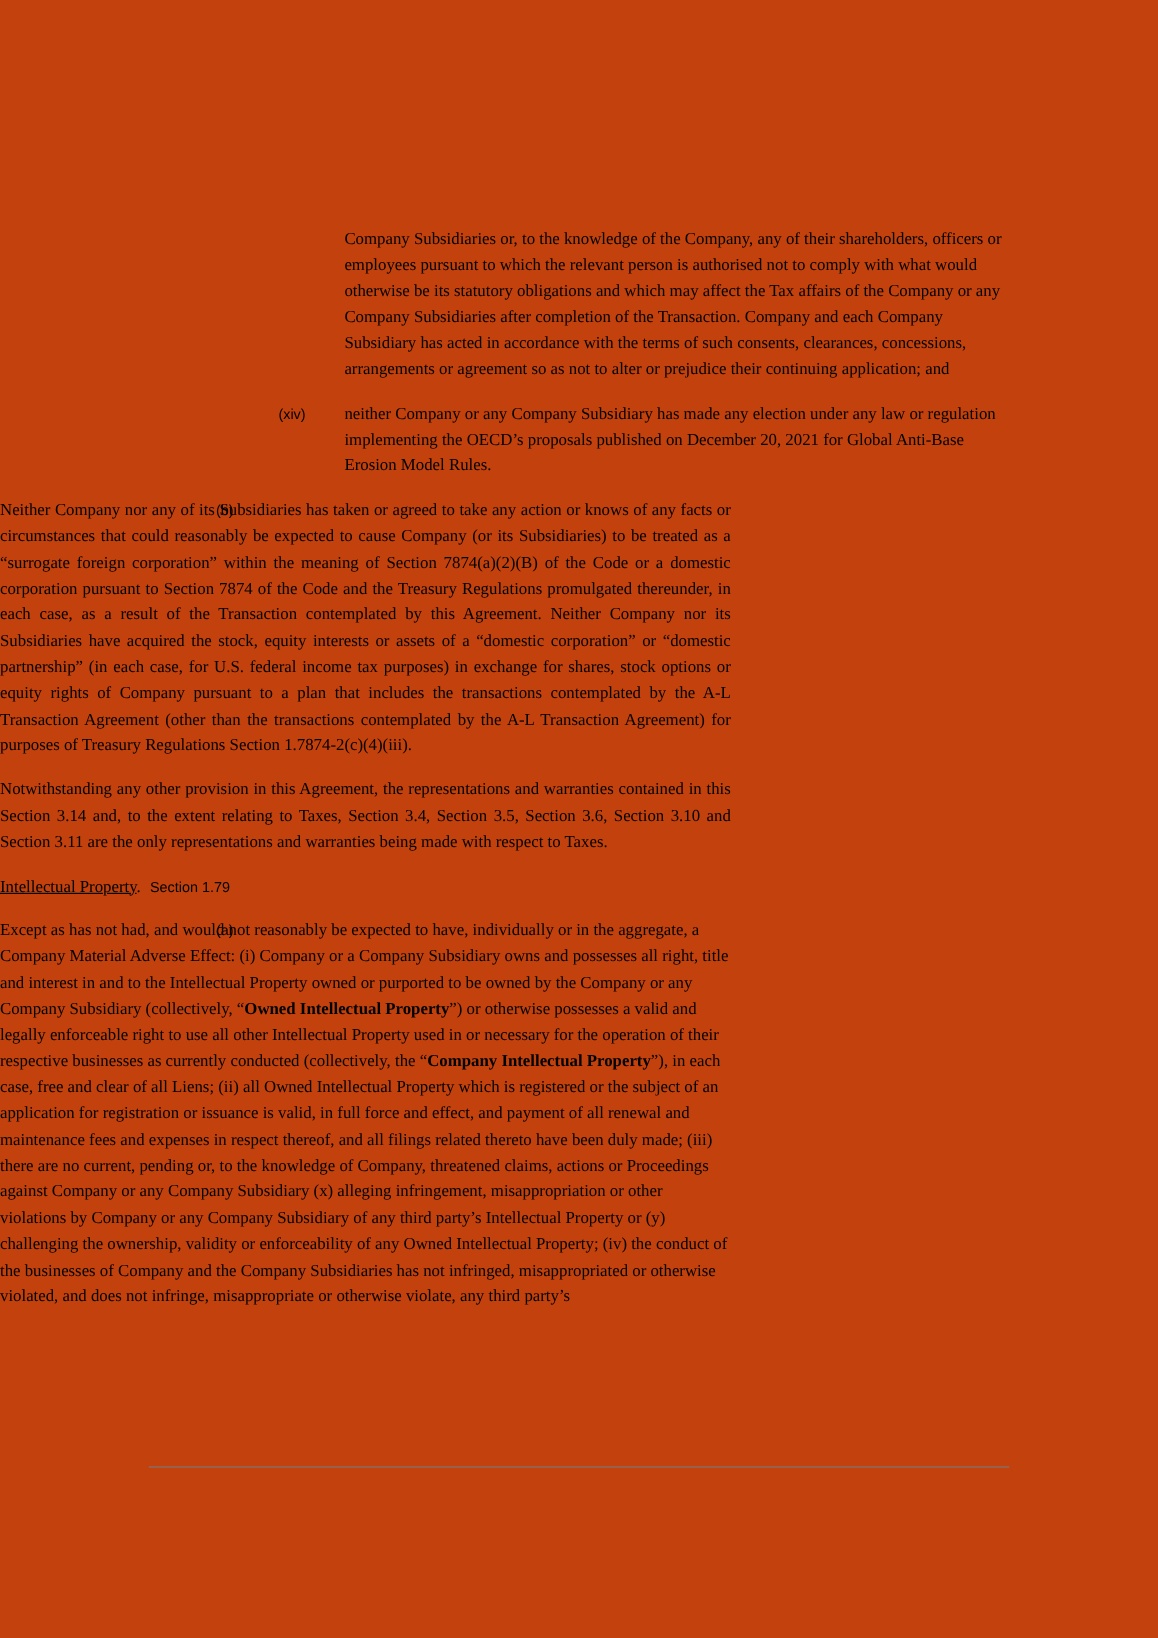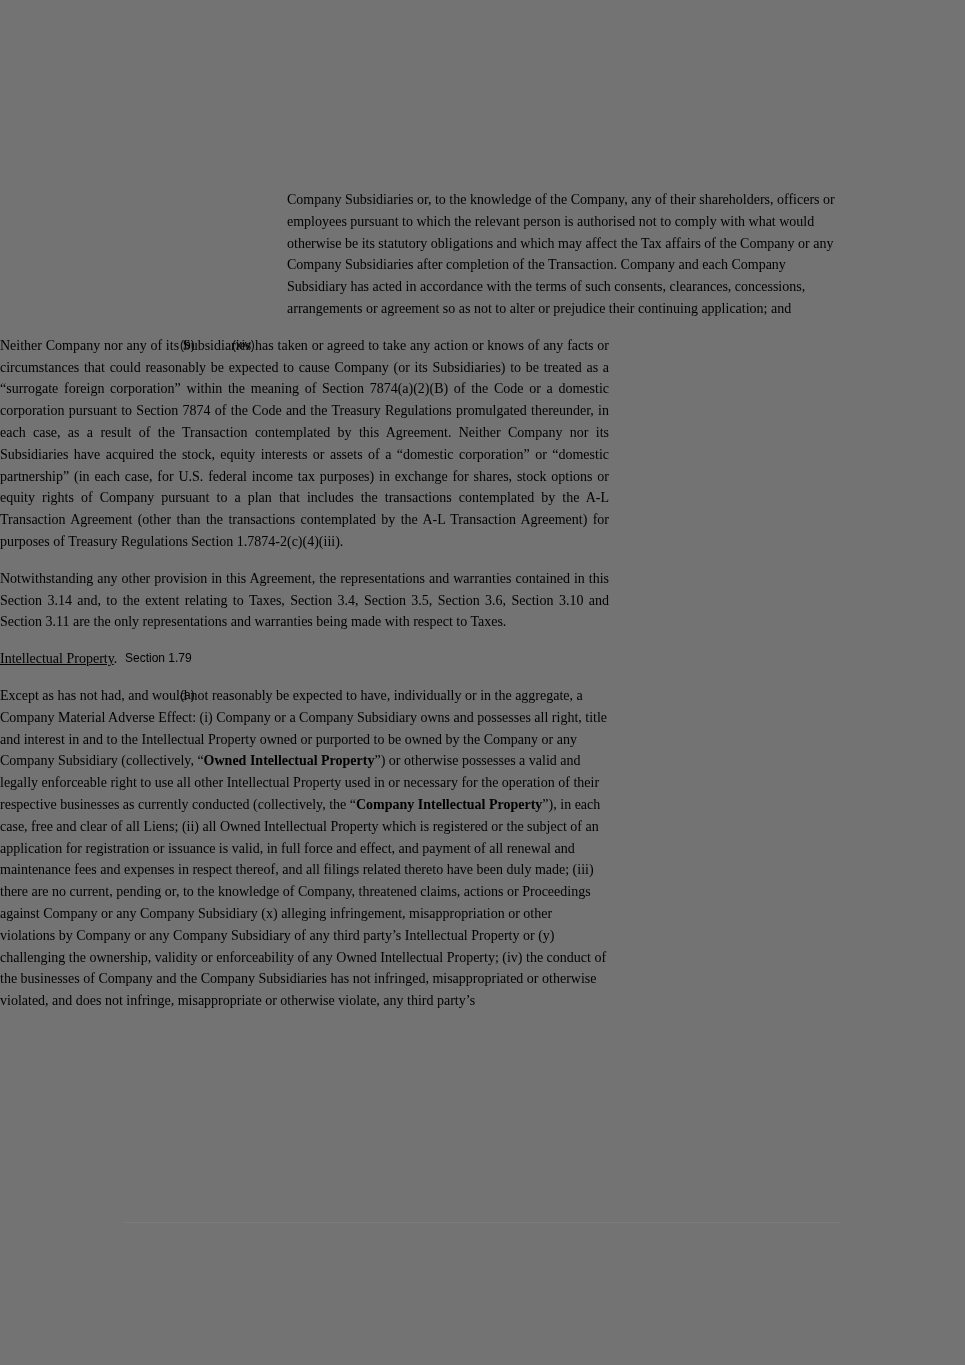--- a/index.html
+++ b/index.html
@@ -4,21 +4,21 @@
 <style>
   html, body {
     margin: 0;
     padding: 0;
     background: #ffffff;
   }
   .page {
     position: relative;
     width: 965px;
     height: 1365px;
-    background: #737373;
+    background: #c2410c;
     color: #000000;
     font-family: "Liberation Serif", serif;
     font-size: 14px;
     line-height: 21.8px;
     overflow: hidden;
   }
   .content {
     position: absolute;
     top: 189px;
     left: 0;
@@ -74,20 +74,21 @@
 
 <div class="page">
   <div class="content">
 
     <div class="para">
       <div class="body-l2">Company Subsidiaries or, to the knowledge of the Company, any of their shareholders, officers or employees pursuant to which the relevant person is authorised not to comply with what would otherwise be its statutory obligations and which may affect the Tax affairs of the Company or any Company Subsidiaries after completion of the Transaction. Company and each Company Subsidiary has acted in accordance with the terms of such consents, clearances, concessions, arrangements or agreement so as not to alter or prejudice their continuing application; and</div>
     </div>
 
     <div class="para">
       <span class="lbl lbl-xiv">(xiv)</span>
+      <div class="body-l2">neither Company or any Company Subsidiary has made any election under any law or regulation implementing the OECD’s proposals published on December 20, 2021 for Global Anti-Base Erosion Model Rules.</div>
     </div>
 
     <div class="para">
       <span class="lbl lbl-ab">(b)</span>
       <div class="body-l1 justify">Neither Company nor any of its Subsidiaries has taken or agreed to take any action or knows of any facts or circumstances that could reasonably be expected to cause Company (or its Subsidiaries) to be treated as a “surrogate foreign corporation” within the meaning of Section 7874(a)(2)(B) of the Code or a domestic corporation pursuant to Section 7874 of the Code and the Treasury Regulations promulgated thereunder, in each case, as a result of the Transaction contemplated by this Agreement. Neither Company nor its Subsidiaries have acquired the stock, equity interests or assets of a “domestic corporation” or “domestic partnership” (in each case, for U.S. federal income tax purposes) in exchange for shares, stock options or equity rights of Company pursuant to a plan that includes the transactions contemplated by the A-L Transaction Agreement (other than the transactions contemplated by the A-L Transaction Agreement) for purposes of Treasury Regulations Section 1.7874-2(c)(4)(iii).</div>
     </div>
 
     <div class="para">
       <div class="body-l1 justify">Notwithstanding any other provision in this Agreement, the representations and warranties contained in this Section 3.14 and, to the extent relating to Taxes, Section 3.4, Section 3.5, Section 3.6, Section 3.10 and Section 3.11 are the only representations and warranties being made with respect to Taxes.</div>
     </div>

